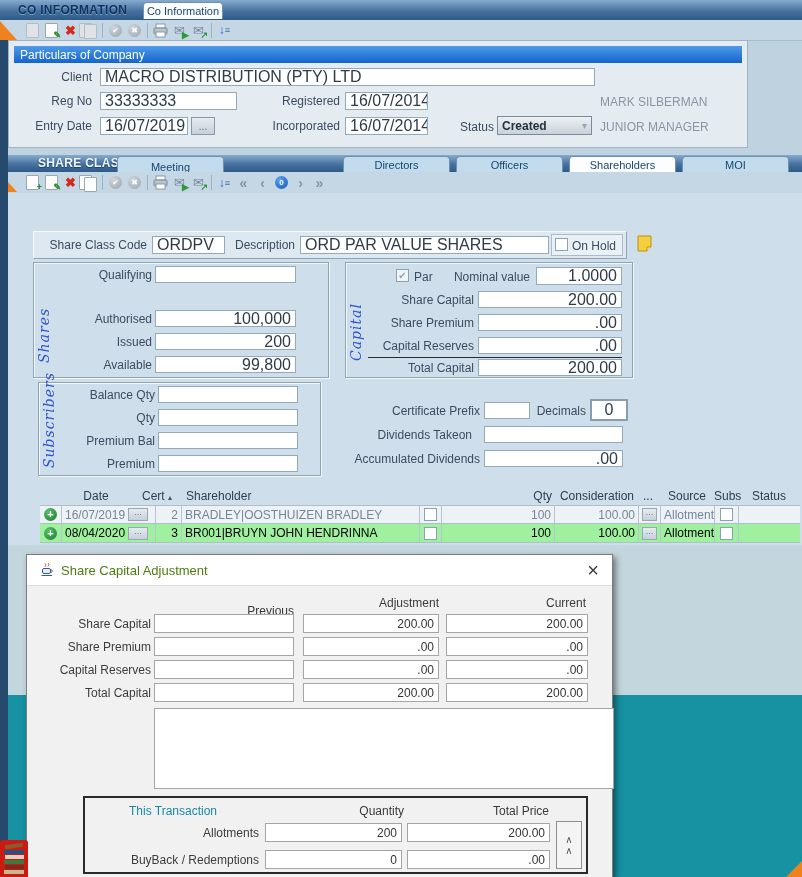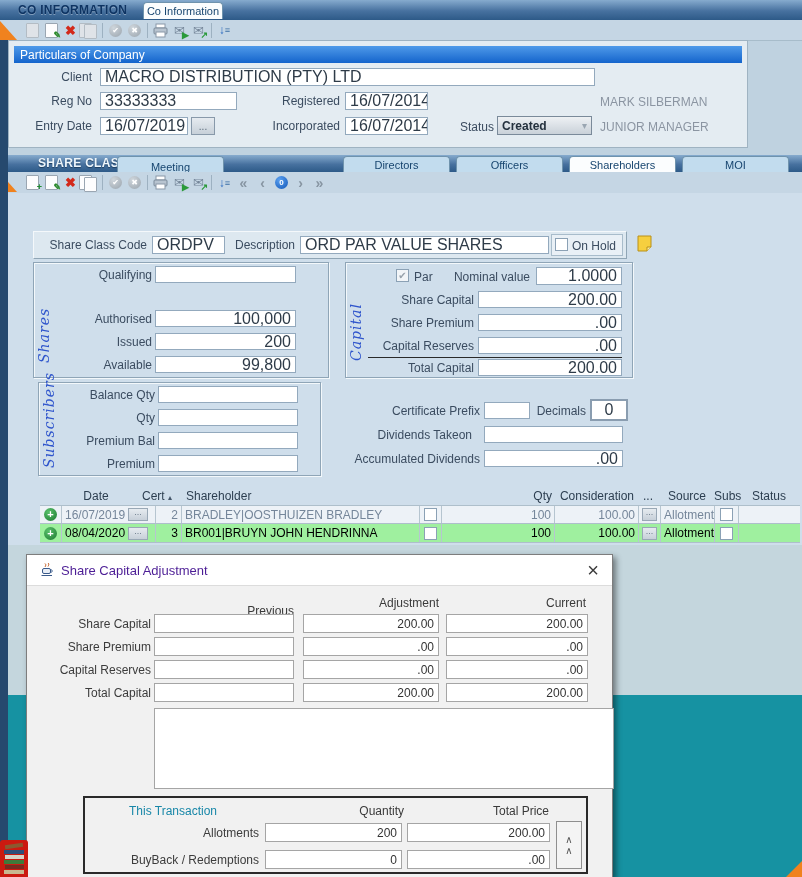--- a/index.html
+++ b/index.html
@@ -341,21 +341,21 @@
     <div class="dtitle"></div>
     <span class="abs" style="left:12px;top:7px;">
       <svg width="16" height="16">
           <path d="M6 1.5c1.5 1 .5 2.5 0 3.5" stroke="#c05a20" fill="none"></path>
           <path d="M9 1c1.5 1 .5 2.5 0 3.5" stroke="#c05a20" fill="none"></path>
           <rect x="3.5" y="6.5" width="8" height="5" rx="1.5" fill="#e8eef6" stroke="#3a5a8a"></rect>
           <path d="M11.5 7.5c2.2 0 2.2 3 0 3" fill="none" stroke="#3a5a8a"></path>
           <path d="M2.5 13.5h10.5" stroke="#3a5a8a"></path>
         </svg>
     </span>
-    <div class="abs" style="left:34px;top:8px;font-size:13px;color:#4c1d95;">Share Capital Adjustment</div>
+    <div class="abs" style="left:34px;top:8px;font-size:13px;color:#4d7c0f;">Share Capital Adjustment</div>
     <div class="abs" style="left:553px;top:2px;width:26px;height:26px;display:flex;align-items:center;justify-content:center;font-size:20px;color:#3a3a3a;">×</div>
 
     <div class="dhdr" style="left:167px;top:41px;width:100px;margin-top:8px;">Previous</div>
     <div class="dhdr" style="left:312px;top:41px;width:100px;">Adjustment</div>
     <div class="dhdr" style="left:459px;top:41px;width:100px;">Current</div>
 
     <div class="dlbl" style="left:24px;top:62px;width:100px;">Share Capital</div>
     <div class="dtb" style="left:127px;top:59px;width:140px;height:19px;"></div>
     <div class="dtb" style="left:276px;top:59px;width:136px;height:19px;">200.00</div>
     <div class="dtb" style="left:419px;top:59px;width:142px;height:19px;">200.00</div>

